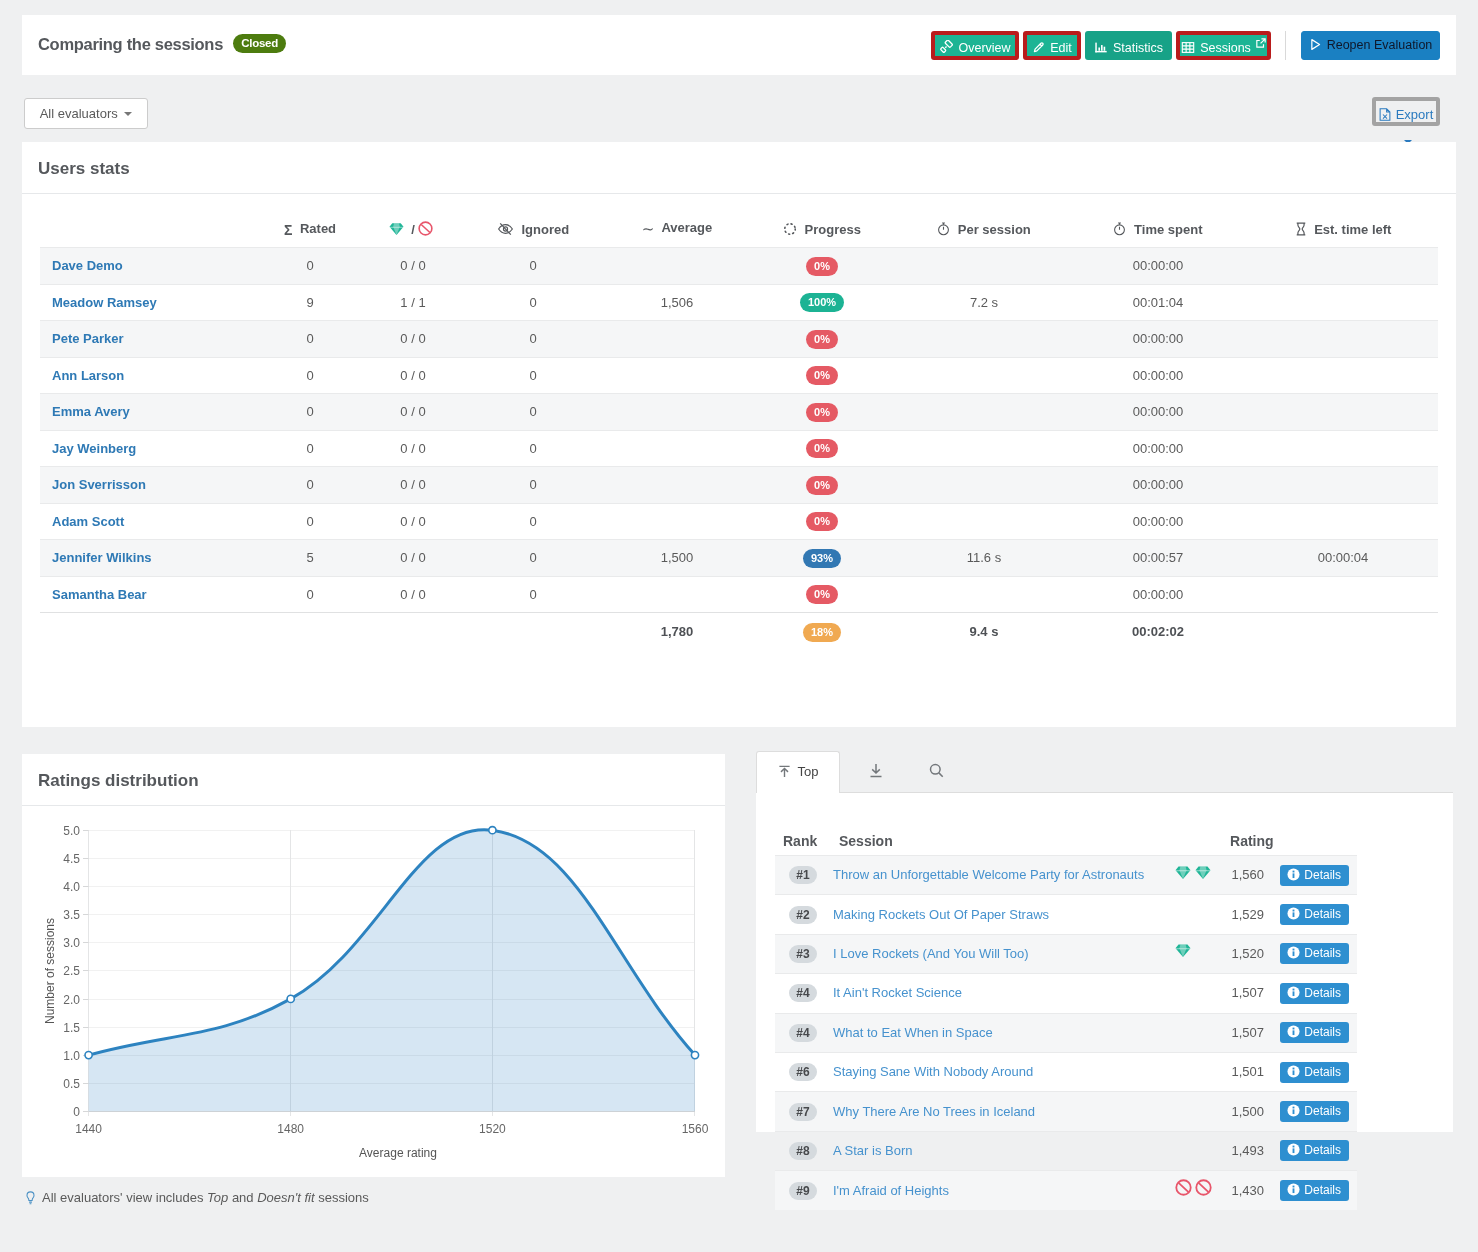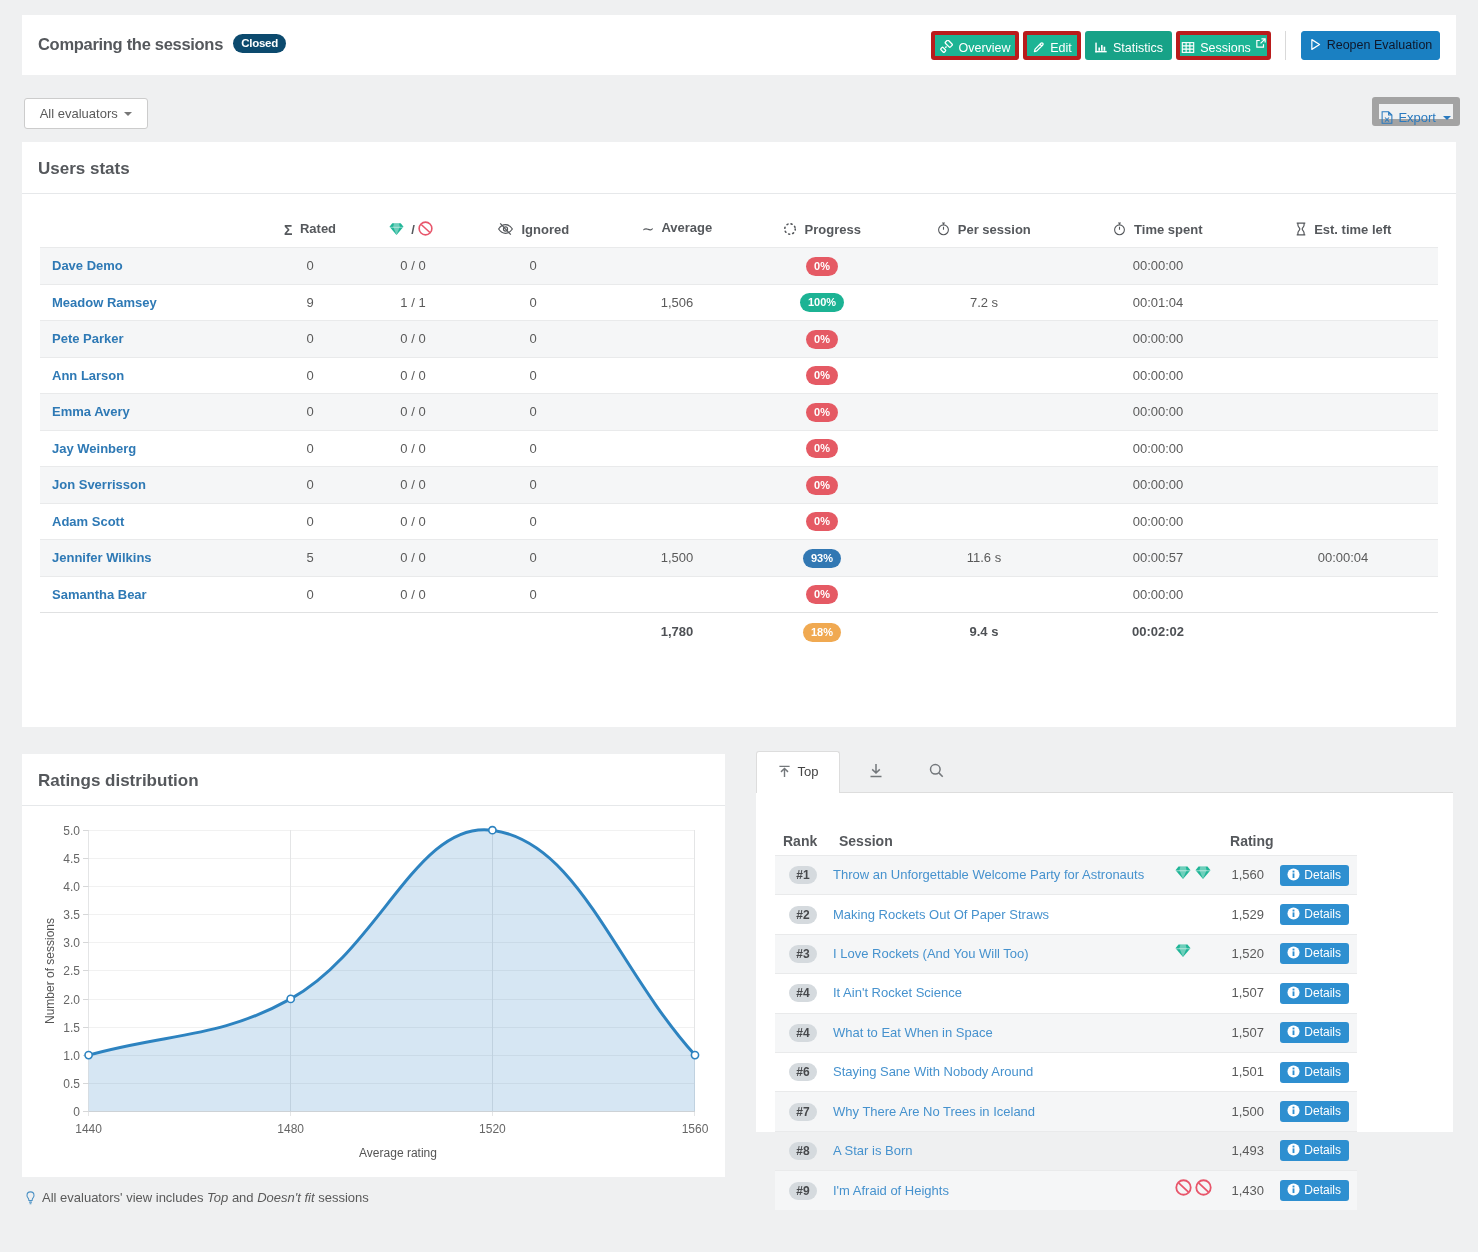--- a/index.html
+++ b/index.html
@@ -14,42 +14,42 @@
 .card { background:#fff; position:absolute; }
 .ctitle {
   font-size:17px; font-weight:bold; color:#55585c;
   padding:17px 16px 14px 16px;
   border-bottom:1px solid #e6e8ea;
 }
 
 #topbar { left:22px; top:15px; width:1434px; height:60px; }
 #topbar h1 { font-size:16.5px; letter-spacing:-0.3px; font-weight:bold; color:#55585c; position:absolute; left:16px; top:19px; }
 .closed {
-  display:inline-block; background:#0c4a6e; color:#fff; font-size:11.5px; font-weight:bold;
+  display:inline-block; background:#4d7c0f; color:#fff; font-size:11.5px; font-weight:bold;
   border-radius:10px; padding:3px 8px 4px; vertical-align:3px; margin-left:6px;
 }
 #topbtns { position:absolute; right:16px; top:16px; height:29px; white-space:nowrap; font-size:0; }
 .btn {
   display:inline-block; height:29px; line-height:27px; border-radius:3px;
   padding:0; font-size:12.5px; vertical-align:top; text-decoration:none; text-align:center;
 }
 .btn svg { vertical-align:-2px; margin-right:5px; }
 .btn.green { background:#1cb494; color:#fff; margin-right:4px; border:4px solid #b91c1c;}
 .btn.green.active { background:#17a287; border-color:#17a287; }
 .btn.blue { background:#1a80c2; color:#0f172a; border:1px solid #1a80c2; }
 .vdiv { display:inline-block; width:1px; height:29px; background:#d9d9d9; margin:0 15px 0 10px; vertical-align:top; }
 
 #allev {
   position:absolute; left:24px; top:98px; width:124px; height:31px;
   background:#fff; border:1px solid #ccc; border-radius:3px;
   line-height:29px; text-align:center; color:#5a5a5a;
 }
 #export {
-  position:absolute; left:1372px; top:97px; width:88px; height:29px;
-  border:7px solid #a3a3a3; border-radius:3px; color:#2a7abf;
+  position:absolute; left:1372px; top:97px; width:68px; height:29px;
+  border:4px solid #a3a3a3; border-radius:3px; color:#2a7abf;
   line-height:27px; text-align:center;
 }
 .caret { display:inline-block; width:0; height:0; border-left:4px solid transparent;
   border-right:4px solid transparent; border-top:4px solid currentColor; vertical-align:2px; margin-left:3px;}
 
 #users { left:22px; top:142px; width:1434px; height:585px; }
 #users table { border-collapse:collapse; margin:16px 18px 0; width:1398px; table-layout:fixed; }
 #users th { font-weight:bold; color:#55585c; text-align:center; padding:10px 4px 9px; }
 #users th svg, #users th .sym { vertical-align:-2px; margin-right:4px; }
 #users td { text-align:center; padding:7.75px 4px; border-top:1px solid #e9eaeb; line-height:19.5px; }

